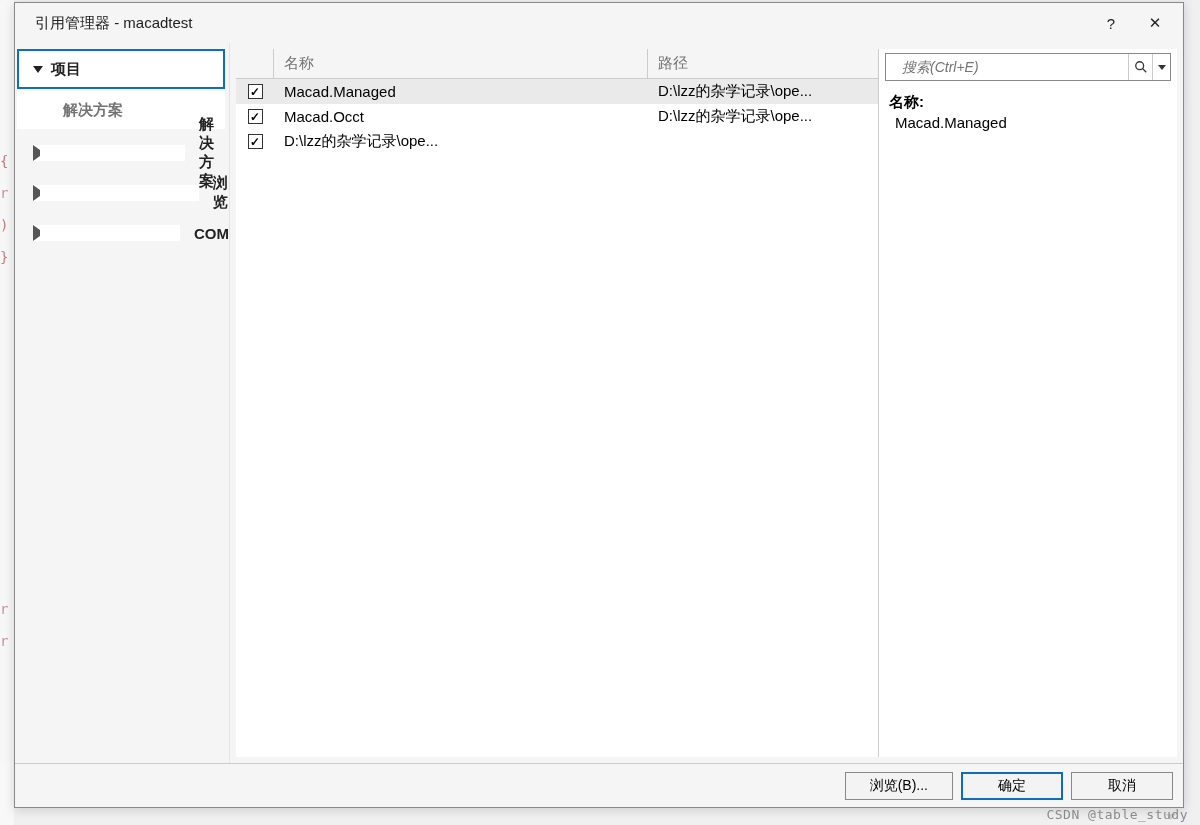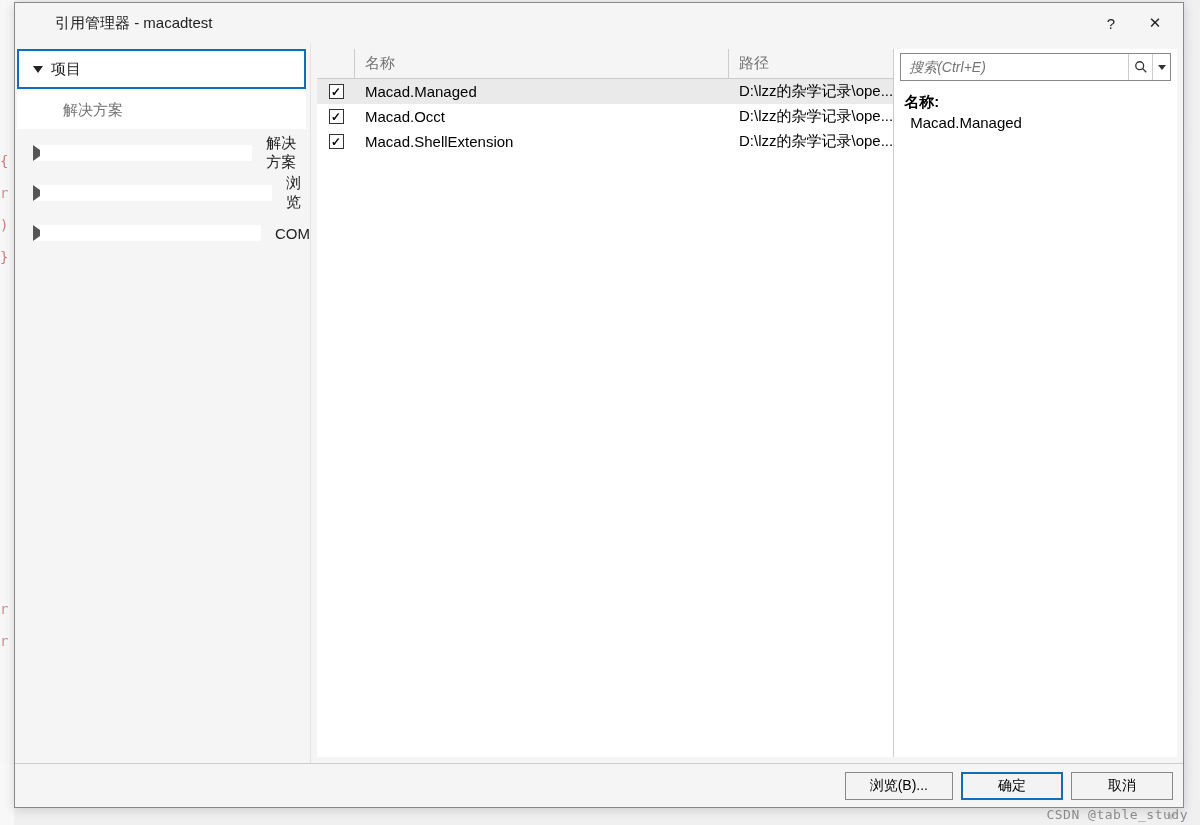--- a/index.html
+++ b/index.html
@@ -49,43 +49,43 @@
       display: flex;
       flex-direction: column;
     }
     .titlebar {
       height: 40px;
       display: flex;
       align-items: center;
       padding: 0 6px 0 20px;
       background: #f5f5f5;
       font-size: 15px;
-      margin-left: 20px;
     }
     .titlebar .title { flex: 1; color: #222; }
     .titlebar .tbtn {
       width: 44px;
       height: 30px;
       display: flex;
       align-items: center;
       justify-content: center;
       color: #222;
       font-size: 15px;
     }
 
     .body {
       flex: 1;
       display: flex;
       min-height: 0;
     }
     .sidebar {
-      width: 296px;
+      width: 215px;
       background: #f5f5f5;
       padding-top: 2px;
       border-right: 1px solid #e4e4e4;
+      font-weight: bold;
     }
     .sidebar-item {
       height: 40px;
       display: flex;
       align-items: center;
       padding-left: 18px;
       gap: 8px;
       font-size: 15px;
       color: #222;
       cursor: default;
@@ -175,20 +175,21 @@
       display: flex;
       flex-direction: column;
       padding-bottom: 6px;
     }
     .searchwrap {
       display: flex;
       margin: 4px 6px 6px 6px;
       border: 1px solid #888;
       height: 28px;
       background: #fff;
+      padding-left: 8px;
     }
     .searchwrap input {
       flex: 1;
       border: none;
       outline: none;
       padding: 0 8px;
       font-size: 14px;
       font-style: italic;
       color: #666;
       background: transparent;
@@ -330,21 +331,20 @@
           <div class="td chk">
               <span class="cb"></span>
             </div>
           <div class="td name">Macad.Occt</div>
           <div class="td path">D:\lzz的杂学记录\ope...</div>
         </div>
         <div class="trow">
           <div class="td chk">
               <span class="cb"></span>
             </div>
-          <div class="td name">Macad.ShellExtension</div>
           <div class="td path">D:\lzz的杂学记录\ope...</div>
         </div>
       </div>
     </div>
 
     <div class="right">
       <div class="searchwrap">
         <input type="text" placeholder="搜索(Ctrl+E)" style="">
         <div class="sbtn">
           <svg width="14" height="14" viewBox="0 0 16 16">

